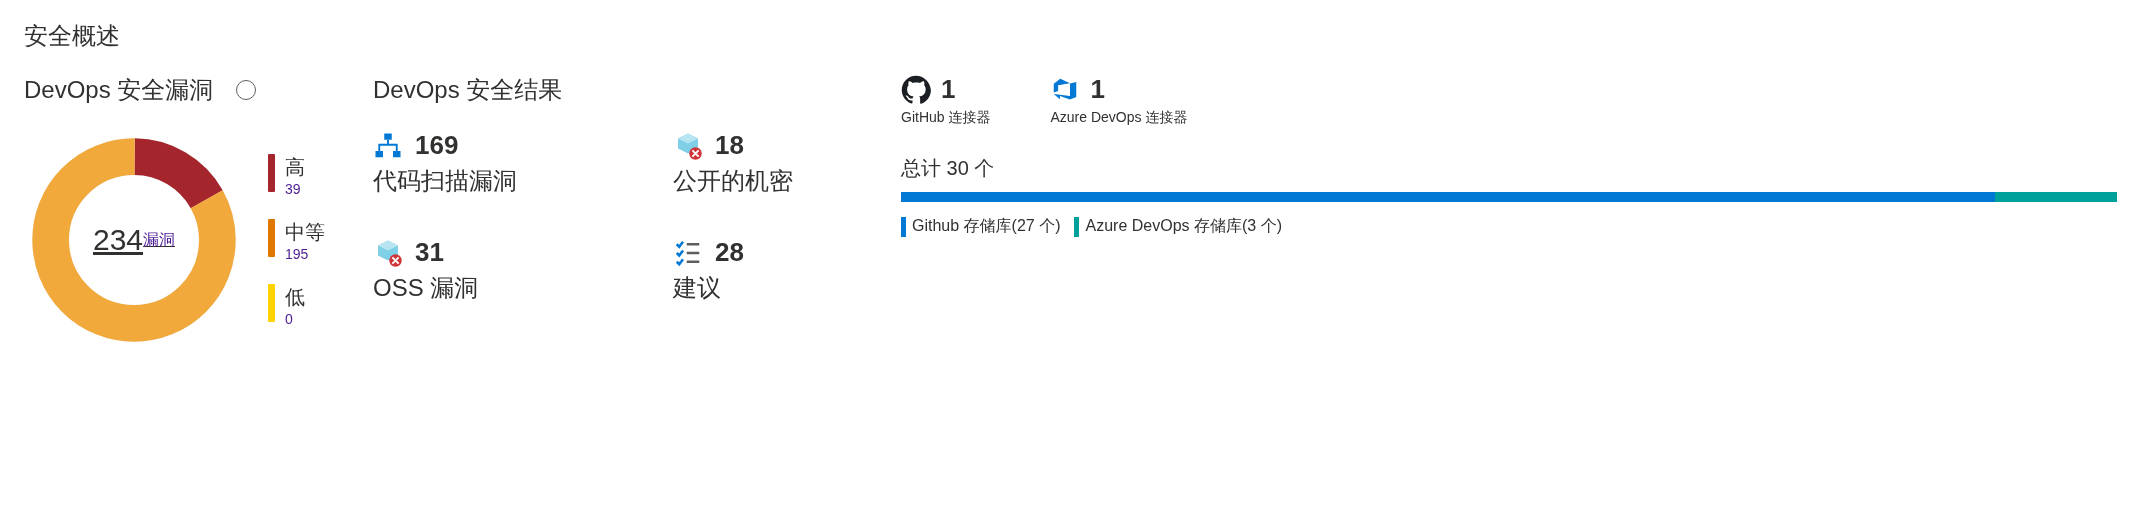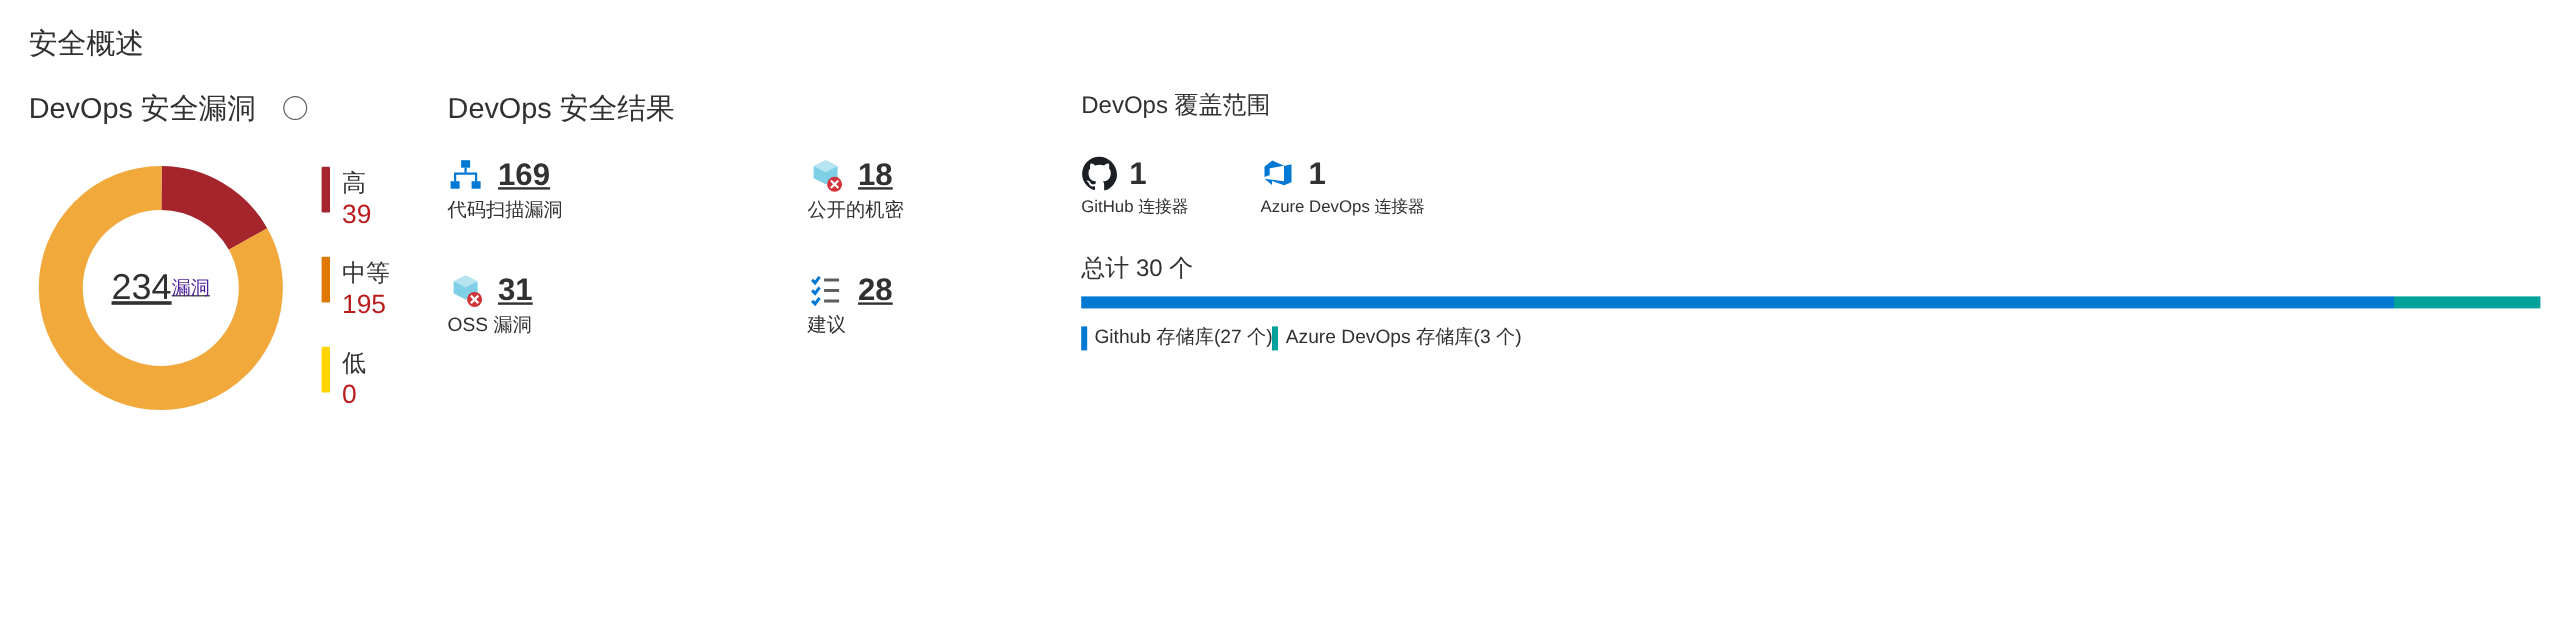--- a/index.html
+++ b/index.html
@@ -45,46 +45,46 @@
     align-items: center; justify-content: center;
     text-align: center;
     text-decoration: underline;
   }
   .donut-center .big { font-size: 30px; font-weight: 400; }
   .donut-center .lbl { font-size: 16px; color: #4c1d95; }
   .sev-legend { display: flex; flex-direction: column; gap: 22px; }
   .sev-item { display: flex; align-items: flex-start; gap: 10px; }
   .sev-bar { width: 7px; height: 38px; border-radius: 1px; }
   .sev-text .name { font-size: 20px; }
-  .sev-text .count { font-size: 22px; color: #b91c1c; }
+  .sev-text .count { font-size: 14px; color: #4c1d95; }
 
   
   .results-grid {
     display: grid;
     grid-template-columns: repeat(2, minmax(180px, auto));
     column-gap: 120px;
     row-gap: 40px;
   }
   .stat { display: flex; flex-direction: column; gap: 4px; }
   .stat-top { display: flex; align-items: center; gap: 12px; }
-  .stat-num { font-size: 26px; font-weight: 600; text-decoration: underline; }
-  .stat-lbl { font-size: 16px; }
+  .stat-num { font-size: 26px; font-weight: 600; }
+  .stat-lbl { font-size: 24px; }
   .stat-icon { width: 30px; height: 30px; display:inline-flex; }
 
   
   .coverage-col { flex: 1; min-width: 520px; }
   .coverage-col .section-title { font-size: 20px; margin-bottom: 28px; }
   .conn-row { display: flex; gap: 60px; margin-bottom: 28px; }
   .conn .top { display: flex; align-items: center; gap: 10px; }
   .conn .top .num { font-size: 26px; font-weight: 600; }
   .conn .lbl { font-size: 14px; margin-top: 4px; }
   .total-row { font-size: 20px; margin-bottom: 10px; }
   .bar-track { display:flex; height: 10px; width: 100%; margin-bottom: 14px; }
   .bar-seg { height: 100%; }
-  .repo-legend { display: flex; flex-wrap: wrap; font-size: 16px; }
+  .repo-legend { display: flex; gap: 14px; flex-wrap: wrap; font-size: 16px; }
   .repo-legend .item { display: flex; align-items: center; gap: 6px; }
   .repo-legend .swatch { width: 5px; height: 20px; }
 </style>
 </head>
 <body>
 
 <h1 class="panel-title">安全概述</h1>
 
 <div class="cols">
 
@@ -189,23 +189,20 @@
               </svg>
           </span>
           <span class="stat-num">28</span>
         </div>
         <div class="stat-lbl">建议</div>
       </div>
     </div>
   </div>
 
   <div class="coverage-col">
-    <div class="section-title">
-      <span>DevOps 覆盖范围</span>
-    </div>
     <div class="conn-row">
       <div class="conn">
         <div class="top">
           <span class="stat-icon">
             <svg viewBox="0 0 24 24">
                 <path fill="#1b1f23" d="M12 .5C5.7.5.6 5.6.6 11.9c0 5 3.3 9.3 7.8 10.8.6.1.8-.2.8-.5v-2c-3.2.7-3.8-1.4-3.8-1.4-.5-1.3-1.3-1.7-1.3-1.7-1-.7.1-.7.1-.7 1.2.1 1.8 1.2 1.8 1.2 1 1.8 2.7 1.3 3.4 1 .1-.8.4-1.3.7-1.6-2.5-.3-5.2-1.3-5.2-5.7 0-1.3.4-2.3 1.2-3.1-.1-.3-.5-1.5.1-3.1 0 0 1-.3 3.2 1.2.9-.3 1.9-.4 2.9-.4s2 .1 2.9.4c2.2-1.5 3.2-1.2 3.2-1.2.6 1.6.2 2.8.1 3.1.8.8 1.2 1.8 1.2 3.1 0 4.4-2.7 5.4-5.2 5.7.4.4.8 1.1.8 2.2v3.2c0 .3.2.7.8.5 4.5-1.5 7.8-5.8 7.8-10.8C23.4 5.6 18.3.5 12 .5z"></path>
               </svg>
           </span>
           <span class="num">1</span>
         </div>

